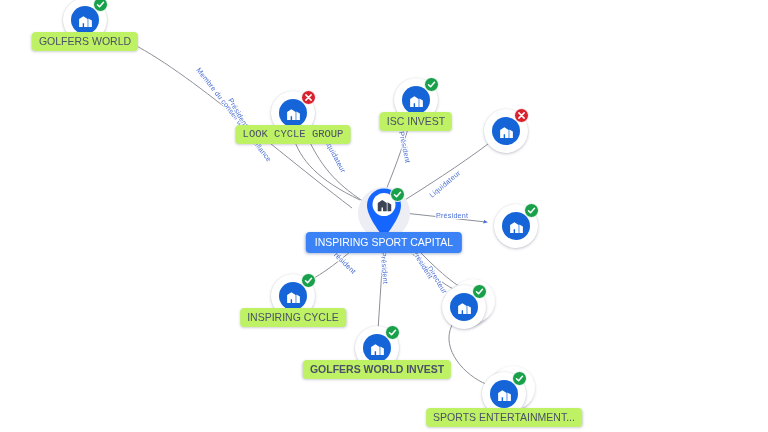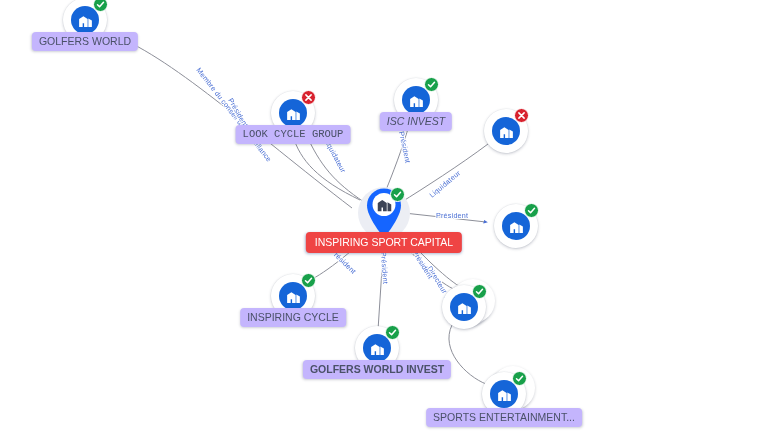--- a/index.html
+++ b/index.html
@@ -40,21 +40,21 @@
     position:absolute;top:-1px;right:-1px;width:15px;height:15px;border-radius:50%;
     border:1.6px solid #ffffff;display:flex;align-items:center;justify-content:center;
     box-sizing:border-box;
   }
   .badge.ok{background:#18a04a;}
   .badge.err{background:#d8222e;}
   .badge svg{width:9px;height:9px;display:block;}
 
   .node-label{
     position:absolute;left:50%;top:34px;transform:translateX(-50%);
-    white-space:nowrap;background:#c4b5fd;color:#4a5168;
+    white-space:nowrap;background:#bef264;color:#4a5168;
     font-size:10.5px;line-height:1;padding:4px 7px;border-radius:4px;
     box-shadow:0 1px 2.5px rgba(30,40,70,.22);
   }
   .node-label.wide{top:36px;}
 
   
   .pin-node{position:absolute;transform:translate(-50%,-50%);}
   .pin-halo{
     position:absolute;left:50%;top:50%;transform:translate(-50%,-50%);
     width:52px;height:52px;border-radius:50%;background:#eceef4;
@@ -62,21 +62,21 @@
   .pin{position:relative;width:40px;height:52px;}
   .pin svg.body{width:40px;height:52px;display:block;}
   .pin .pin-glyph{
     position:absolute;left:50%;top:17px;transform:translate(-50%,-50%);
     width:19px;height:19px;display:flex;align-items:center;justify-content:center;
   }
   .pin .pin-glyph svg{width:18px;height:18px;display:block;fill:#3d4456;}
   .pin .badge{top:0px;right:-1px;}
   .pin-label{
     position:absolute;left:50%;top:45px;transform:translateX(-50%);
-    white-space:nowrap;background:#ef4444;color:#ffffff;
+    white-space:nowrap;background:#3b82f6;color:#ffffff;
     font-size:10.5px;line-height:1;padding:5px 9px;border-radius:4px;
     box-shadow:0 1px 3px rgba(20,50,120,.35);
   }
 </style>
 </head>
 <body>
 
 <svg id="graph" viewBox="0 0 768 432">
   <defs>
     <marker id="arw" viewBox="0 0 8 8" refX="4" refY="4" markerWidth="5" markerHeight="5" orient="auto">
@@ -133,21 +133,21 @@
     </span>
     <span class="badge err">
       <svg viewBox="0 0 24 24" fill="none" stroke="#ffffff" stroke-width="4" stroke-linecap="round">
           <path d="M5 5l14 14M19 5L5 19"></path>
         </svg>
     </span>
   </div>
   <span class="node-label">LOOK CYCLE GROUP</span>
 </div>
 
-<div class="node" style="left:416px;top:100px;font-style:italic;">
+<div class="node" style="left:416px;top:100px;">
   <div class="disc">
     <span class="glyph">
       <svg viewBox="0 0 24 24" fill="#ffffff">
           <path d="M3 21V10l6-4 6 4v11h-5v-5H8v5H3zm13 0V9l5 3v9h-5zM6.5 12h2v2h-2v-2z"></path>
         </svg>
     </span>
     <span class="badge ok">
       <svg viewBox="0 0 24 24" fill="none" stroke="#ffffff" stroke-width="4" stroke-linecap="round" stroke-linejoin="round">
           <path d="M4 12.5l5.5 5.5L20 6"></path>
         </svg>

